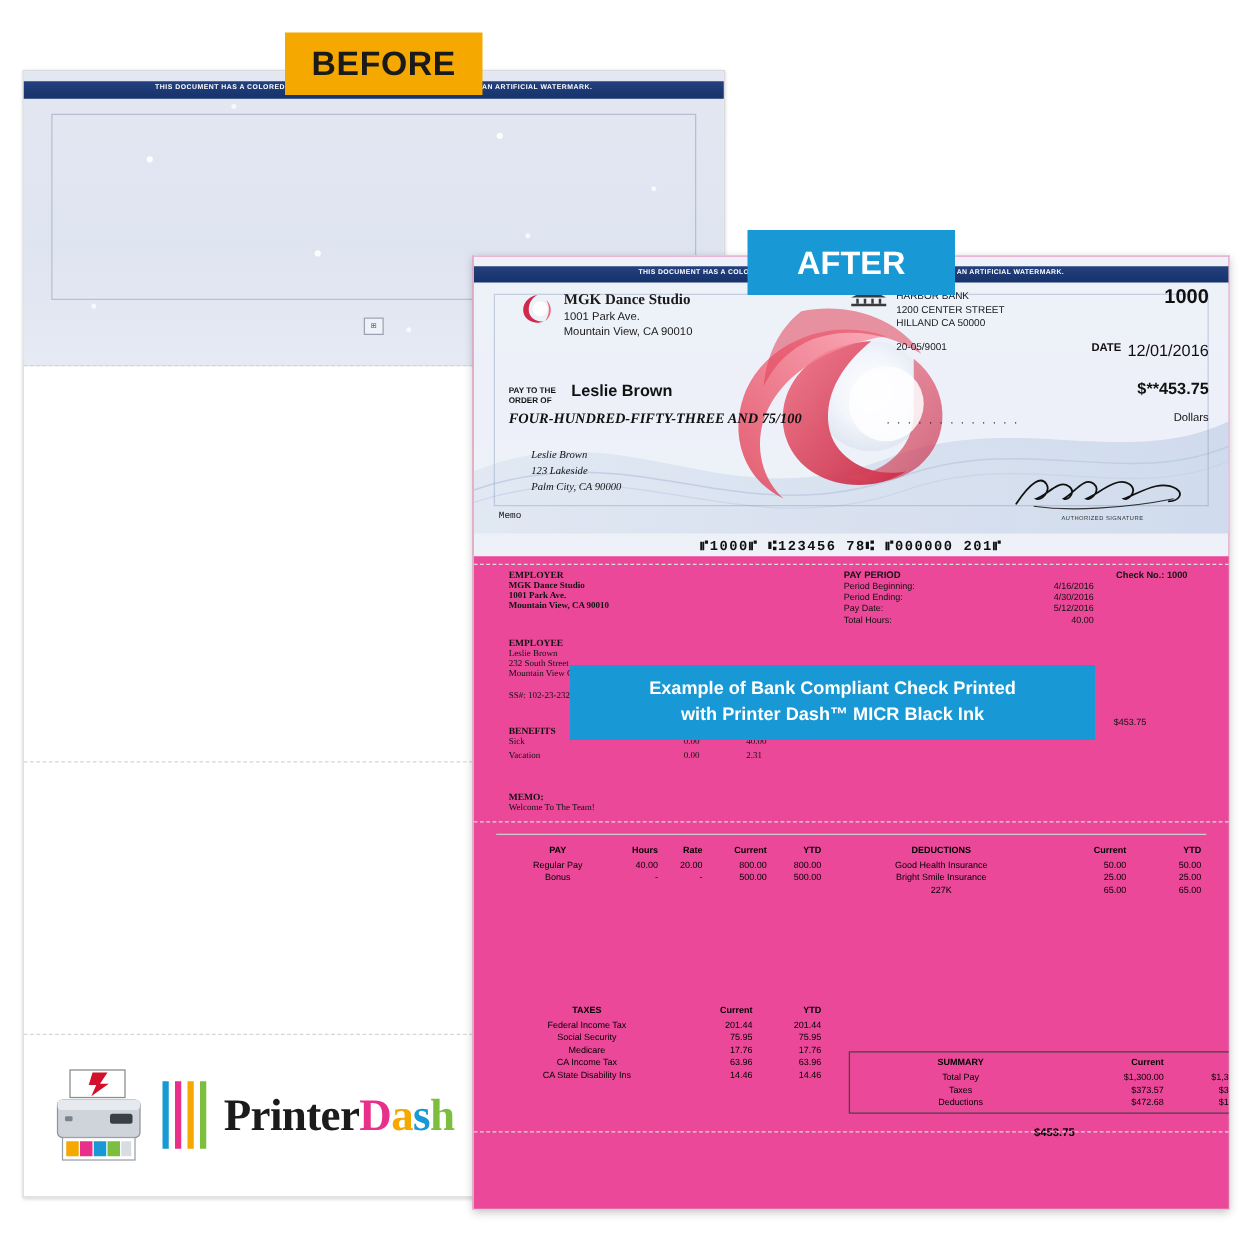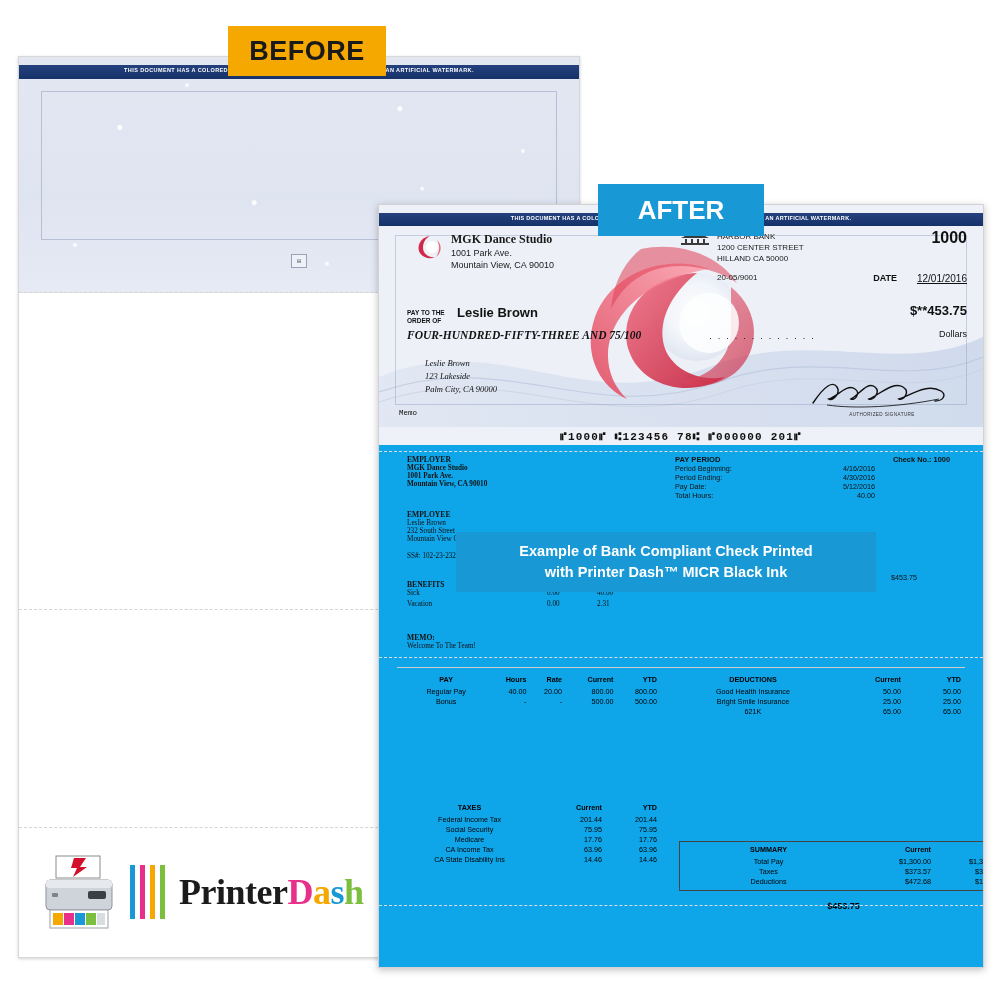--- a/index.html
+++ b/index.html
@@ -59,21 +59,21 @@
   .badge-before{
     position:absolute;left:228px;top:26px;width:158px;height:50px;
     background:#f5a800;color:#1a1a1a;font-weight:bold;font-size:27px;
     letter-spacing:.5px;display:flex;align-items:center;justify-content:center;
     z-index:40;
   }
 
   
   .after-sheet{
     position:absolute;left:378px;top:204px;width:604px;height:762px;
-    background:#0ea5e9;border:1px solid #d2d2d2;
+    background:#ec4899;border:1px solid #d2d2d2;
     box-shadow:0 2px 7px rgba(0,0,0,.25);
     z-index:20;overflow:hidden;
   }
   .chk{position:absolute;left:0;top:0;width:100%;height:240px;overflow:hidden;
     background:linear-gradient(180deg,#eef1f8 0%,#e8ecf6 45%,#eef1f8 100%);}
   .chk-topbar{position:absolute;left:0;top:8px;width:100%;height:13px;
     background:linear-gradient(180deg,#24417e,#16326a);}
   .chk-topbar-text{position:absolute;left:0;top:10px;width:100%;text-align:center;
     font-size:5.5px;color:#fff;font-weight:bold;letter-spacing:.3px;}
   .chk-art{position:absolute;left:0;top:22px;width:100%;height:200px;opacity:.95;}
@@ -82,21 +82,21 @@
   .chk-text{position:absolute;inset:0;}
   .logo-swirl{position:absolute;left:36px;top:28px;width:30px;height:30px;}
   .payer{position:absolute;left:72px;top:26px;font-size:11px;color:#1a1a1a;line-height:1.35;}
   .payer .nm{font-weight:bold;font-size:12px;font-family:"Liberation Serif",serif;}
   .payer .ad{font-size:9px;}
   .bank-logo{position:absolute;left:300px;top:24px;width:32px;height:18px;}
   .bank{position:absolute;left:338px;top:26px;font-size:8px;color:#1a1a1a;line-height:1.4;}
   .bank .rt{margin-top:7px;}
   .chknum{position:absolute;right:16px;top:24px;font-size:16px;font-weight:bold;color:#111;}
   .datelbl{position:absolute;right:86px;top:68px;font-size:9px;font-weight:bold;color:#111;}
-  .dateval{position:absolute;right:16px;top:68px;font-size:10px;color:#111;text-decoration:underline;}
+  .dateval{position:absolute;right:16px;top:68px;font-size:13px;color:#111;}
   .payto{position:absolute;left:28px;top:104px;font-size:6.5px;font-weight:bold;color:#111;line-height:1.25;}
   .payee{position:absolute;left:78px;top:100px;font-size:13px;font-weight:bold;color:#111;}
   .amtbox{position:absolute;right:16px;top:98px;font-size:13px;font-weight:bold;color:#111;}
   .words{position:absolute;left:28px;top:124px;font-size:11.5px;font-weight:bold;font-style:italic;color:#111;font-family:"Liberation Serif",serif;}
   .dots{position:absolute;left:330px;top:128px;font-size:9px;color:#111;letter-spacing:1.5px;}
   .dollars{position:absolute;right:16px;top:124px;font-size:9px;color:#111;}
   .payaddr{position:absolute;left:46px;top:152px;font-size:8.5px;font-style:italic;color:#111;line-height:1.5;font-family:"Liberation Serif",serif;}
   .memo{position:absolute;left:20px;top:204px;font-size:7.5px;color:#111;font-family:Liberation Mono, monospace;}
   .sig{position:absolute;right:26px;top:170px;width:150px;height:36px;}
   .sigline{position:absolute;right:26px;top:207px;width:150px;text-align:center;font-size:4.6px;color:#333;letter-spacing:.4px;}
@@ -363,21 +363,21 @@
           <td class="l">Good Health Insurance</td>
           <td>50.00</td>
           <td>50.00</td>
         </tr>
         <tr>
           <td class="l">Bright Smile Insurance</td>
           <td>25.00</td>
           <td>25.00</td>
         </tr>
         <tr>
-          <td class="l">621K</td>
+          <td class="l">227K</td>
           <td>65.00</td>
           <td>65.00</td>
         </tr>
       </tbody>
         </table>
     </div>
 
     <div style="position:absolute;left:28px;top:598px;width:250px;">
       <table class="t">
         <tbody>

